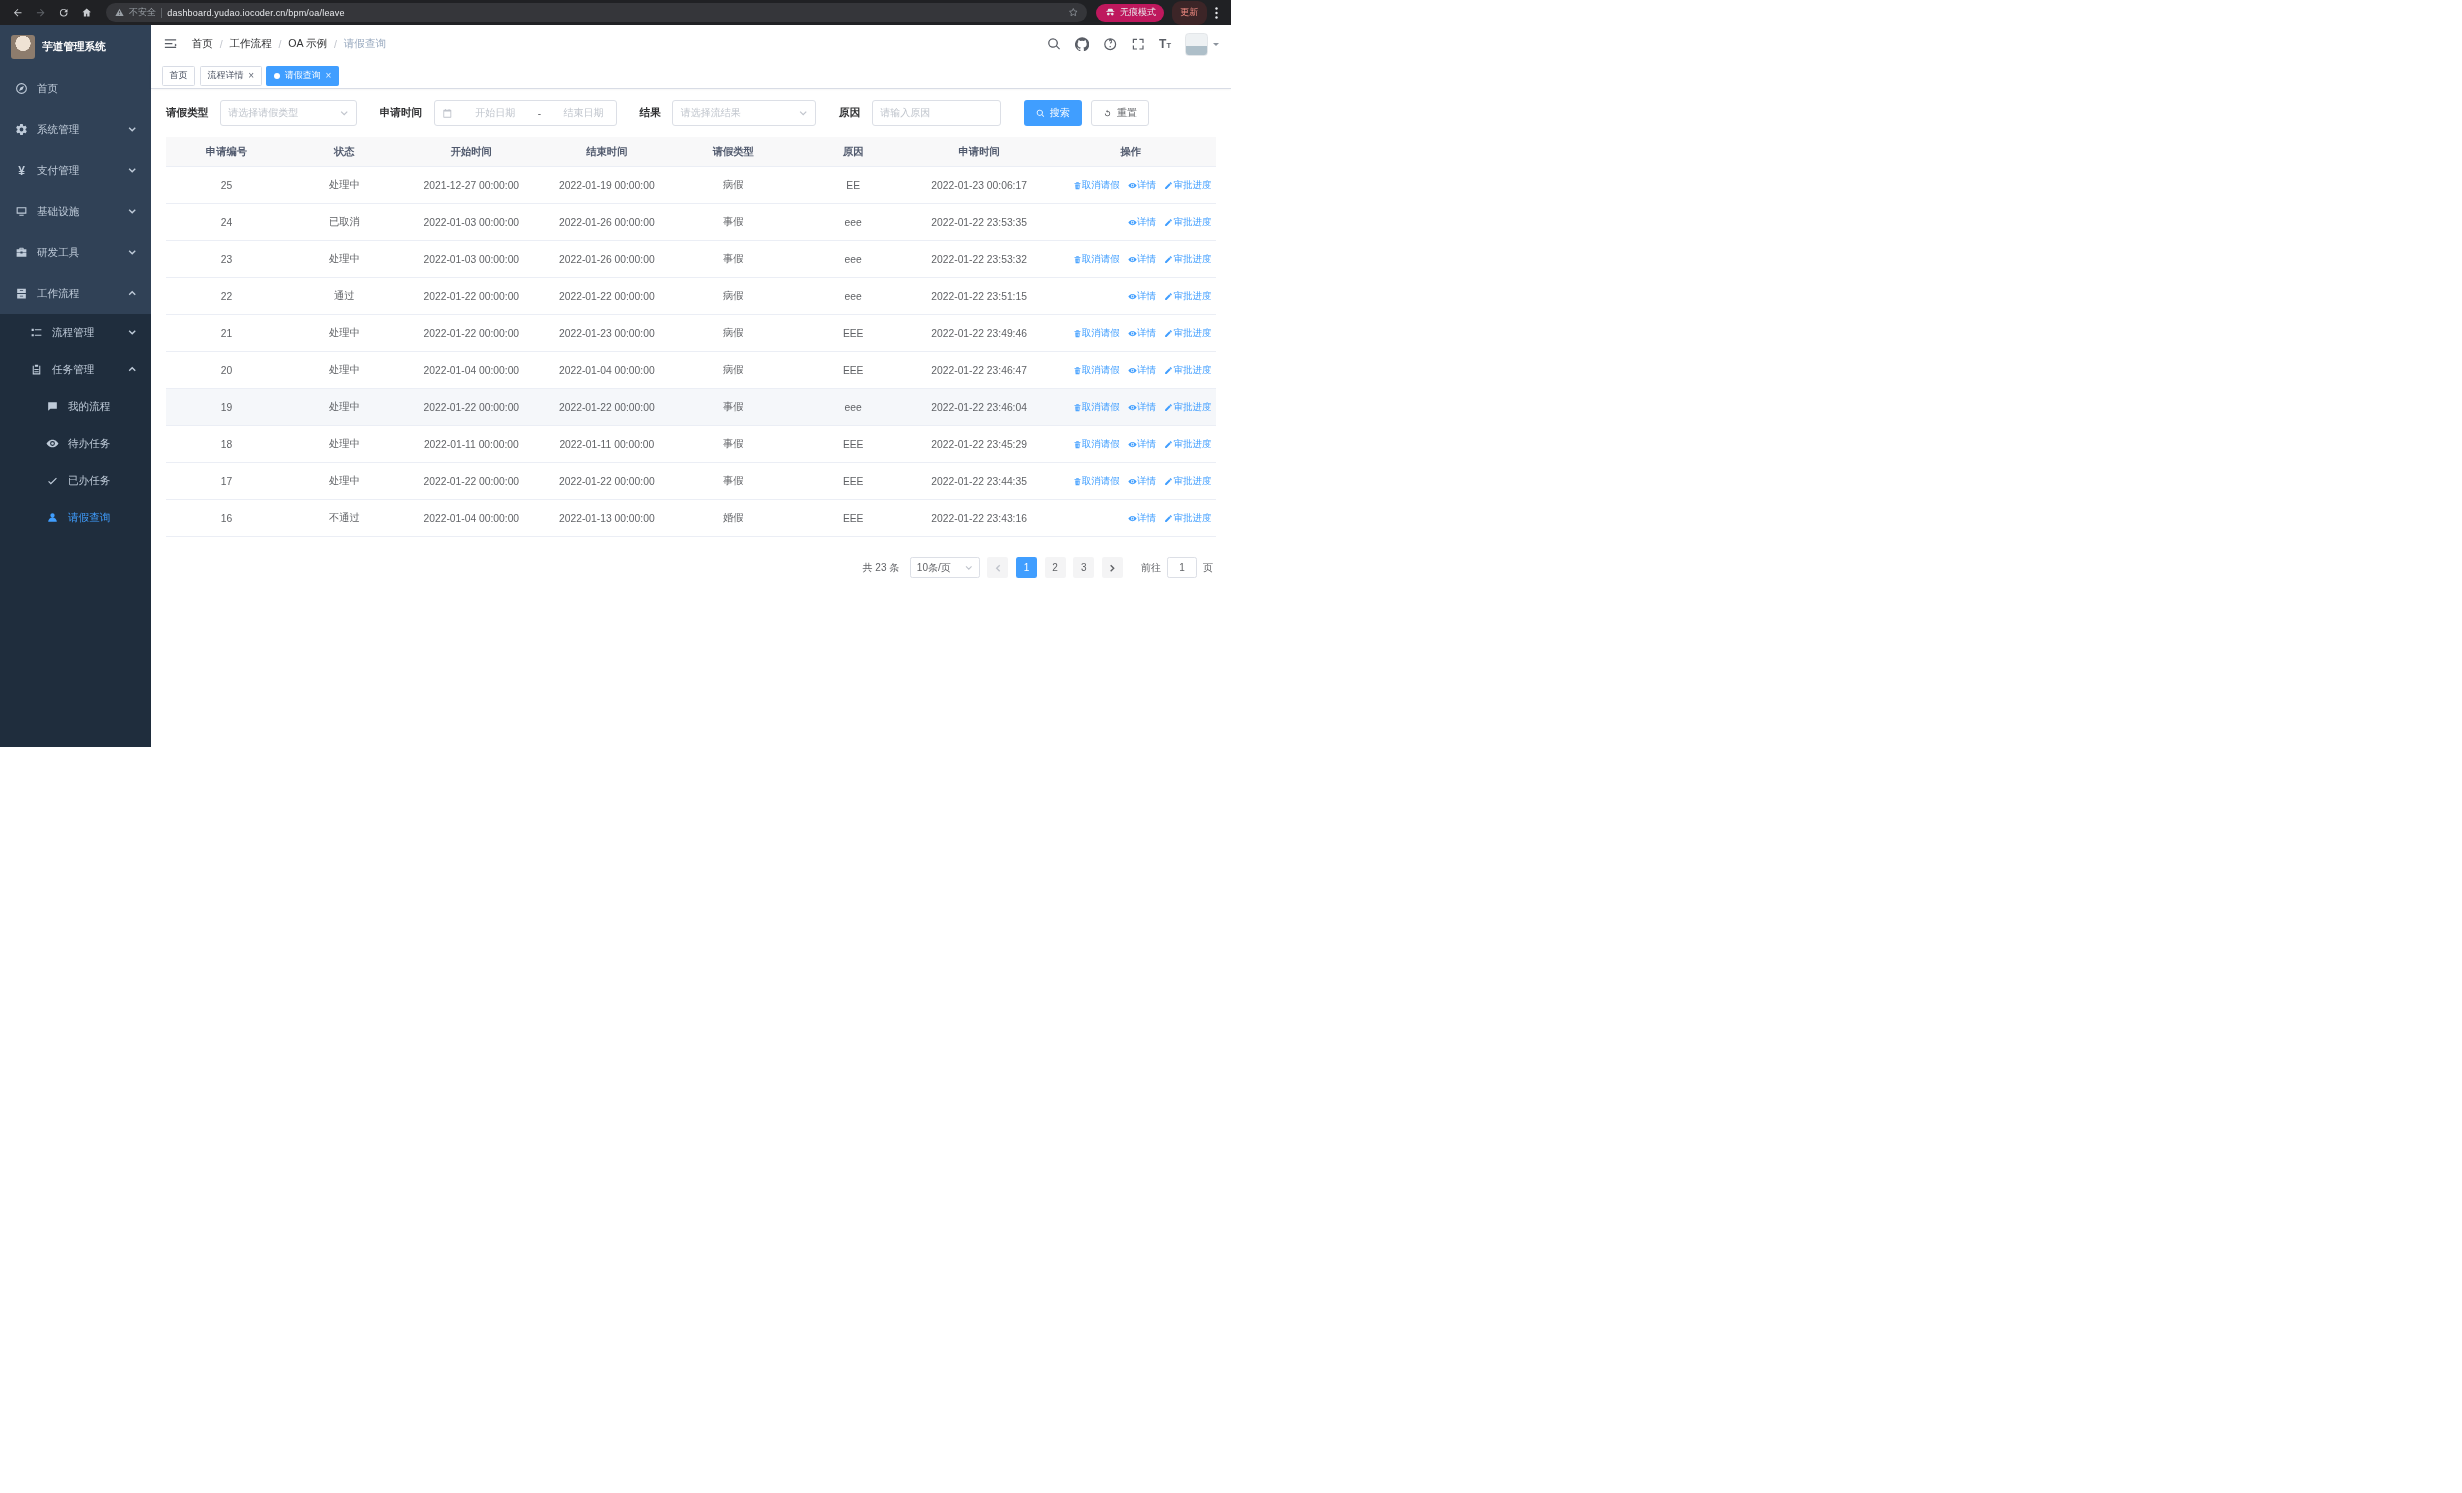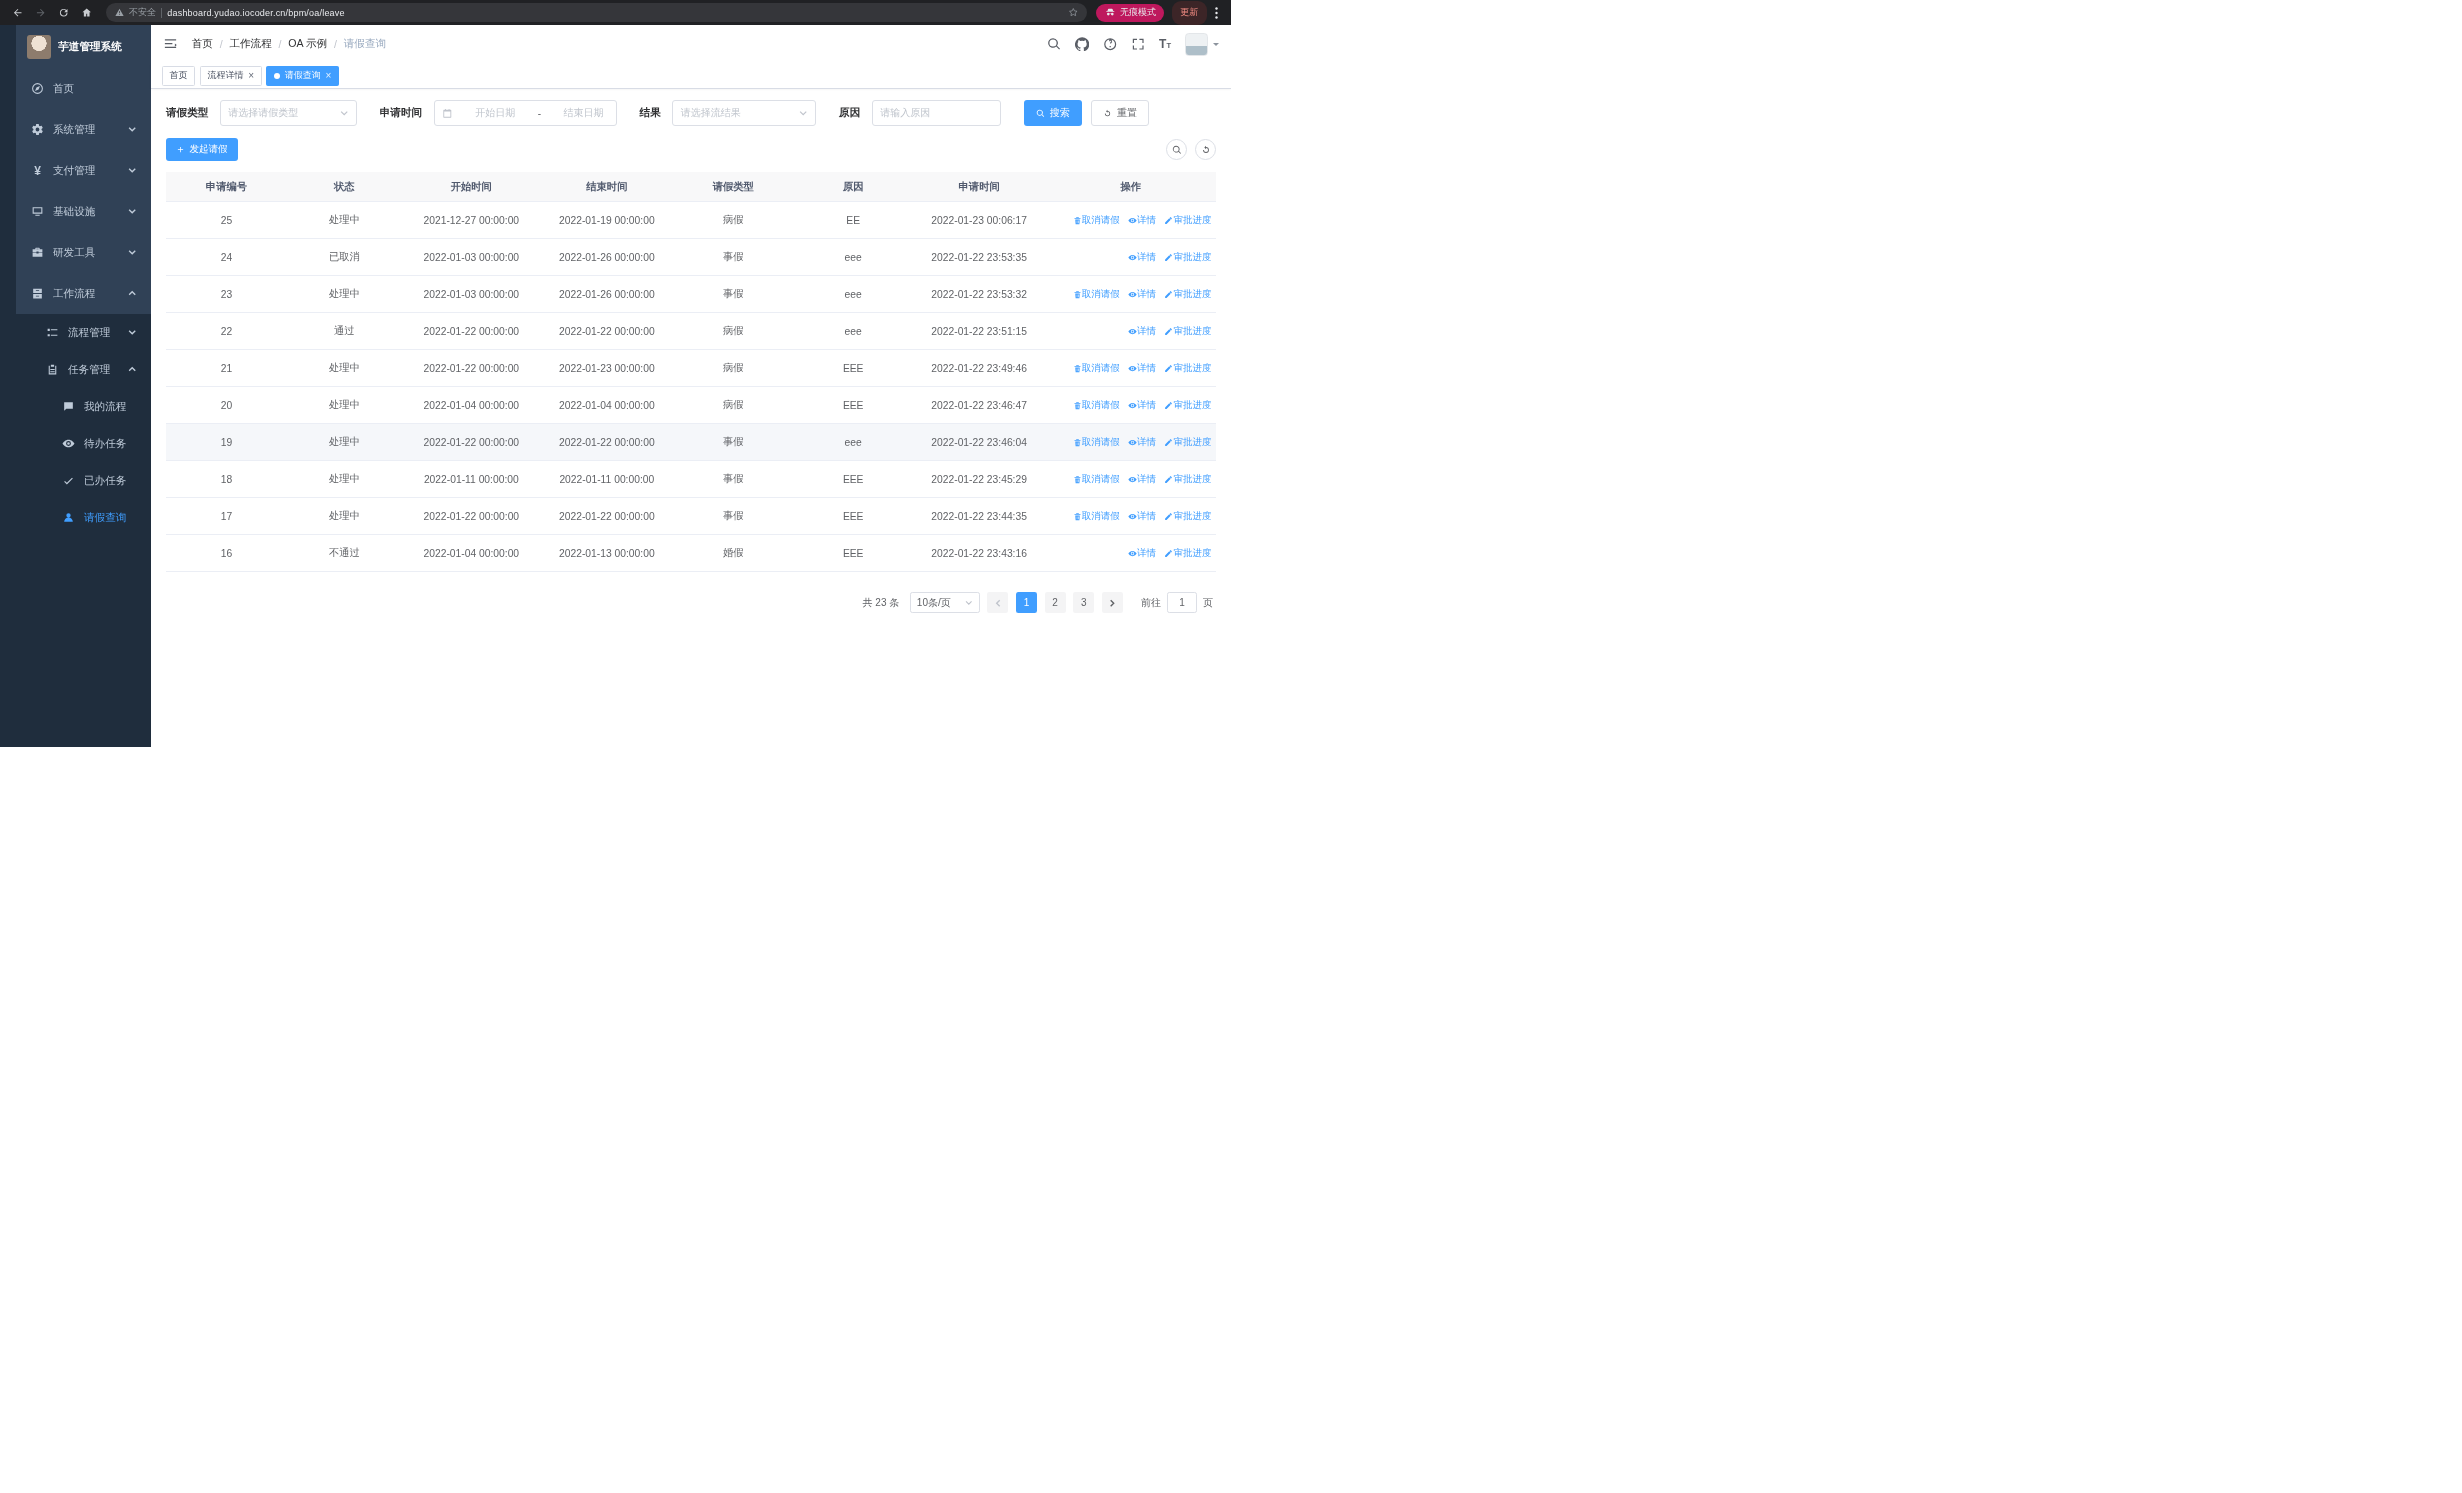--- a/index.html
+++ b/index.html
@@ -19,21 +19,21 @@
   .url { flex:1; white-space:nowrap; overflow:hidden; color:#e8eaed; letter-spacing:0.2px; }
   .star svg { width:10.6px; height:10.6px; fill:none; stroke:#9aa0a6; stroke-width:1.6; }
   .incog { height:18px; border-radius:10px; background:#be185d; color:#e8eaed; display:flex; align-items:center; gap:4.6px; padding:0 8.4px; font-size:9px; flex:0 0 auto; }
   .incog svg { width:10.6px; height:10.6px; fill:#e8eaed; }
   .update-pill { height:24px; border-radius:9px; background:#3c2527; color:#f28b82; display:flex; align-items:center; padding:0 8.4px; font-size:9px; margin-left:4.6px; cursor:pointer; }
   .kebab { width:13.7px; height:16.7px; display:flex; align-items:center; justify-content:center; cursor:pointer; }
   .kebab svg { width:3px; height:12px; fill:#e8eaed; }
 
   
   .app { display:flex; height:722px; }
-  .sidebar { width:151px; background:#1f2d3d; color:#bfcbd9; flex:0 0 auto; display:flex; flex-direction:column;padding-left:16px; }
+  .sidebar { width:151px; background:#1f2d3d; color:#bfcbd9; flex:0 0 auto; display:flex; flex-direction:column; }
   .logo-row { height:43px; background:#304156; display:flex; align-items:center; gap:7.6px; padding:0 10.6px; }
   .logo-img { width:24px; height:24px; border-radius:3px; background:radial-gradient(circle at 50% 35%, #efe2d4 0 38%, #8d7c6d 39% 100%); flex:0 0 auto; }
   .logo-title { color:#fff; font-weight:bold; font-size:10.6px; white-space:nowrap; }
   .menu { flex:1; }
   .mi { display:flex; align-items:center; gap:9px; padding:0 15px; font-size:10.6px; cursor:pointer; white-space:nowrap; }
   .mi.l1 { height:41px; background:#304156; }
   .mi.l2 { height:37px; padding-left:30px; background:#1f2d3d; }
   .mi.l3 { height:37px; padding-left:46px; background:#1f2d3d; }
   .mi .micon { width:13px; height:13px; flex:0 0 auto; display:flex; align-items:center; justify-content:center; }
   .mi .micon svg { width:13px; height:13px; fill:currentColor; }
@@ -428,40 +428,20 @@
           <span>搜索</span>
         </button>
         <button class="btn plain">
           <svg viewBox="0 0 24 24">
               <path d="M12 5V2L8 6l4 4V7a5 5 0 1 1-5 5H5a7 7 0 1 0 7-7z"></path>
             </svg>
           <span>重置</span>
         </button>
       </div>
 
-      <div class="toolbar-row">
-        <button class="btn primary small">
-          <svg viewBox="0 0 24 24">
-              <path d="M11 5h2v6h6v2h-6v6h-2v-6H5v-2h6V5z"></path>
-            </svg>
-          <span>发起请假</span>
-        </button>
-        <div class="right-tools">
-          <span class="circle-btn">
-              <svg viewBox="0 0 24 24">
-                <path d="M10 2a8 8 0 1 0 5.3 14l5 5 1.4-1.4-5-5A8 8 0 0 0 10 2zm0 2a6 6 0 1 1 0 12 6 6 0 0 1 0-12z"></path>
-              </svg>
-            </span>
-          <span class="circle-btn">
-              <svg viewBox="0 0 24 24">
-                <path d="M12 5V2L8 6l4 4V7a5 5 0 1 1-5 5H5a7 7 0 1 0 7-7z"></path>
-              </svg>
-            </span>
-        </div>
-      </div>
 
       <table class="lt">
         <colgroup>
           <col style="width:120px">
             <col style="width:114px">
             <col style="width:138px">
             <col style="width:131px">
           <col style="width:120px">
             <col style="width:118px">
             <col style="width:132px">

